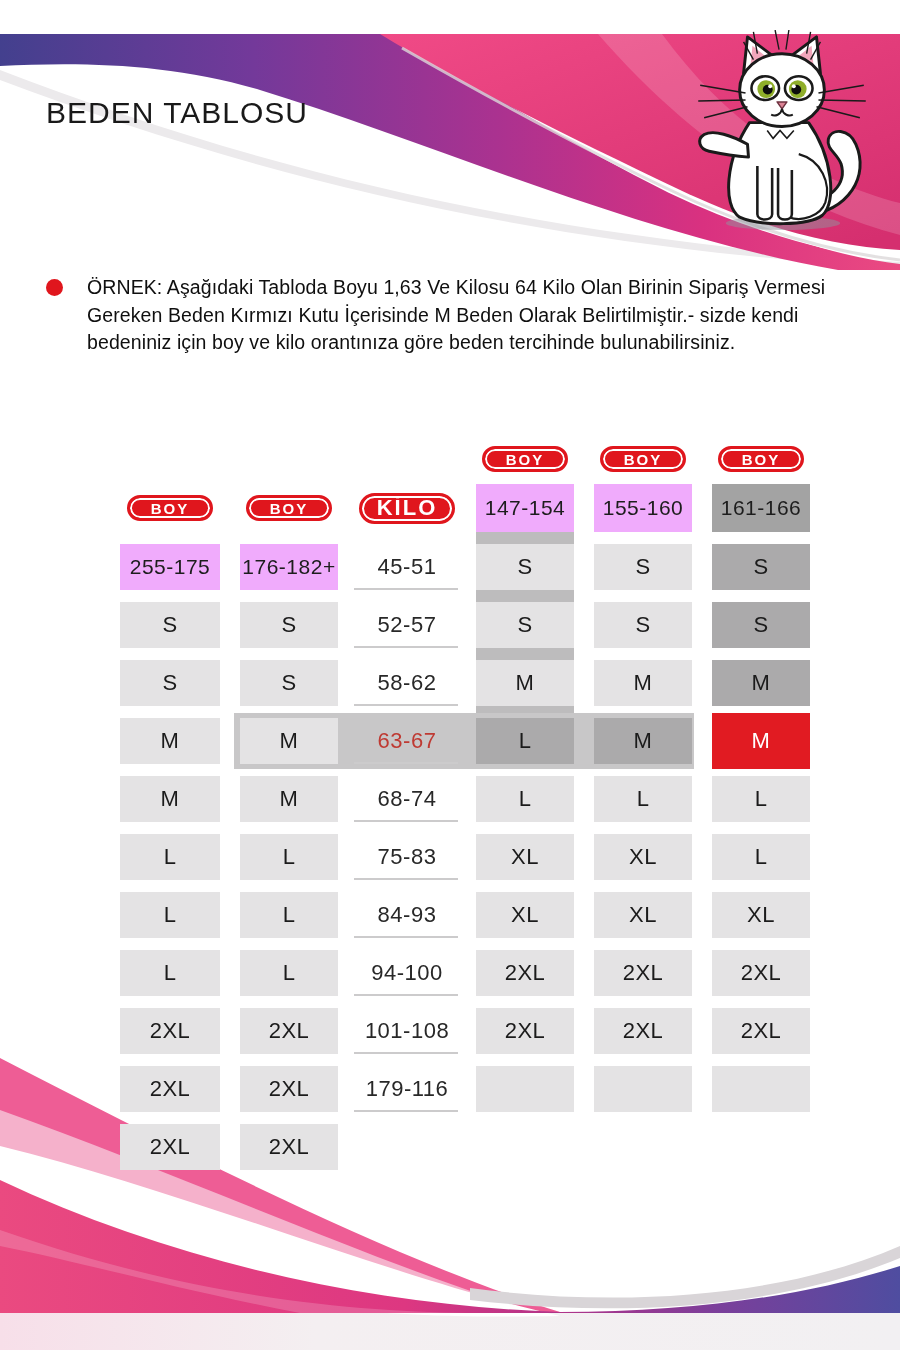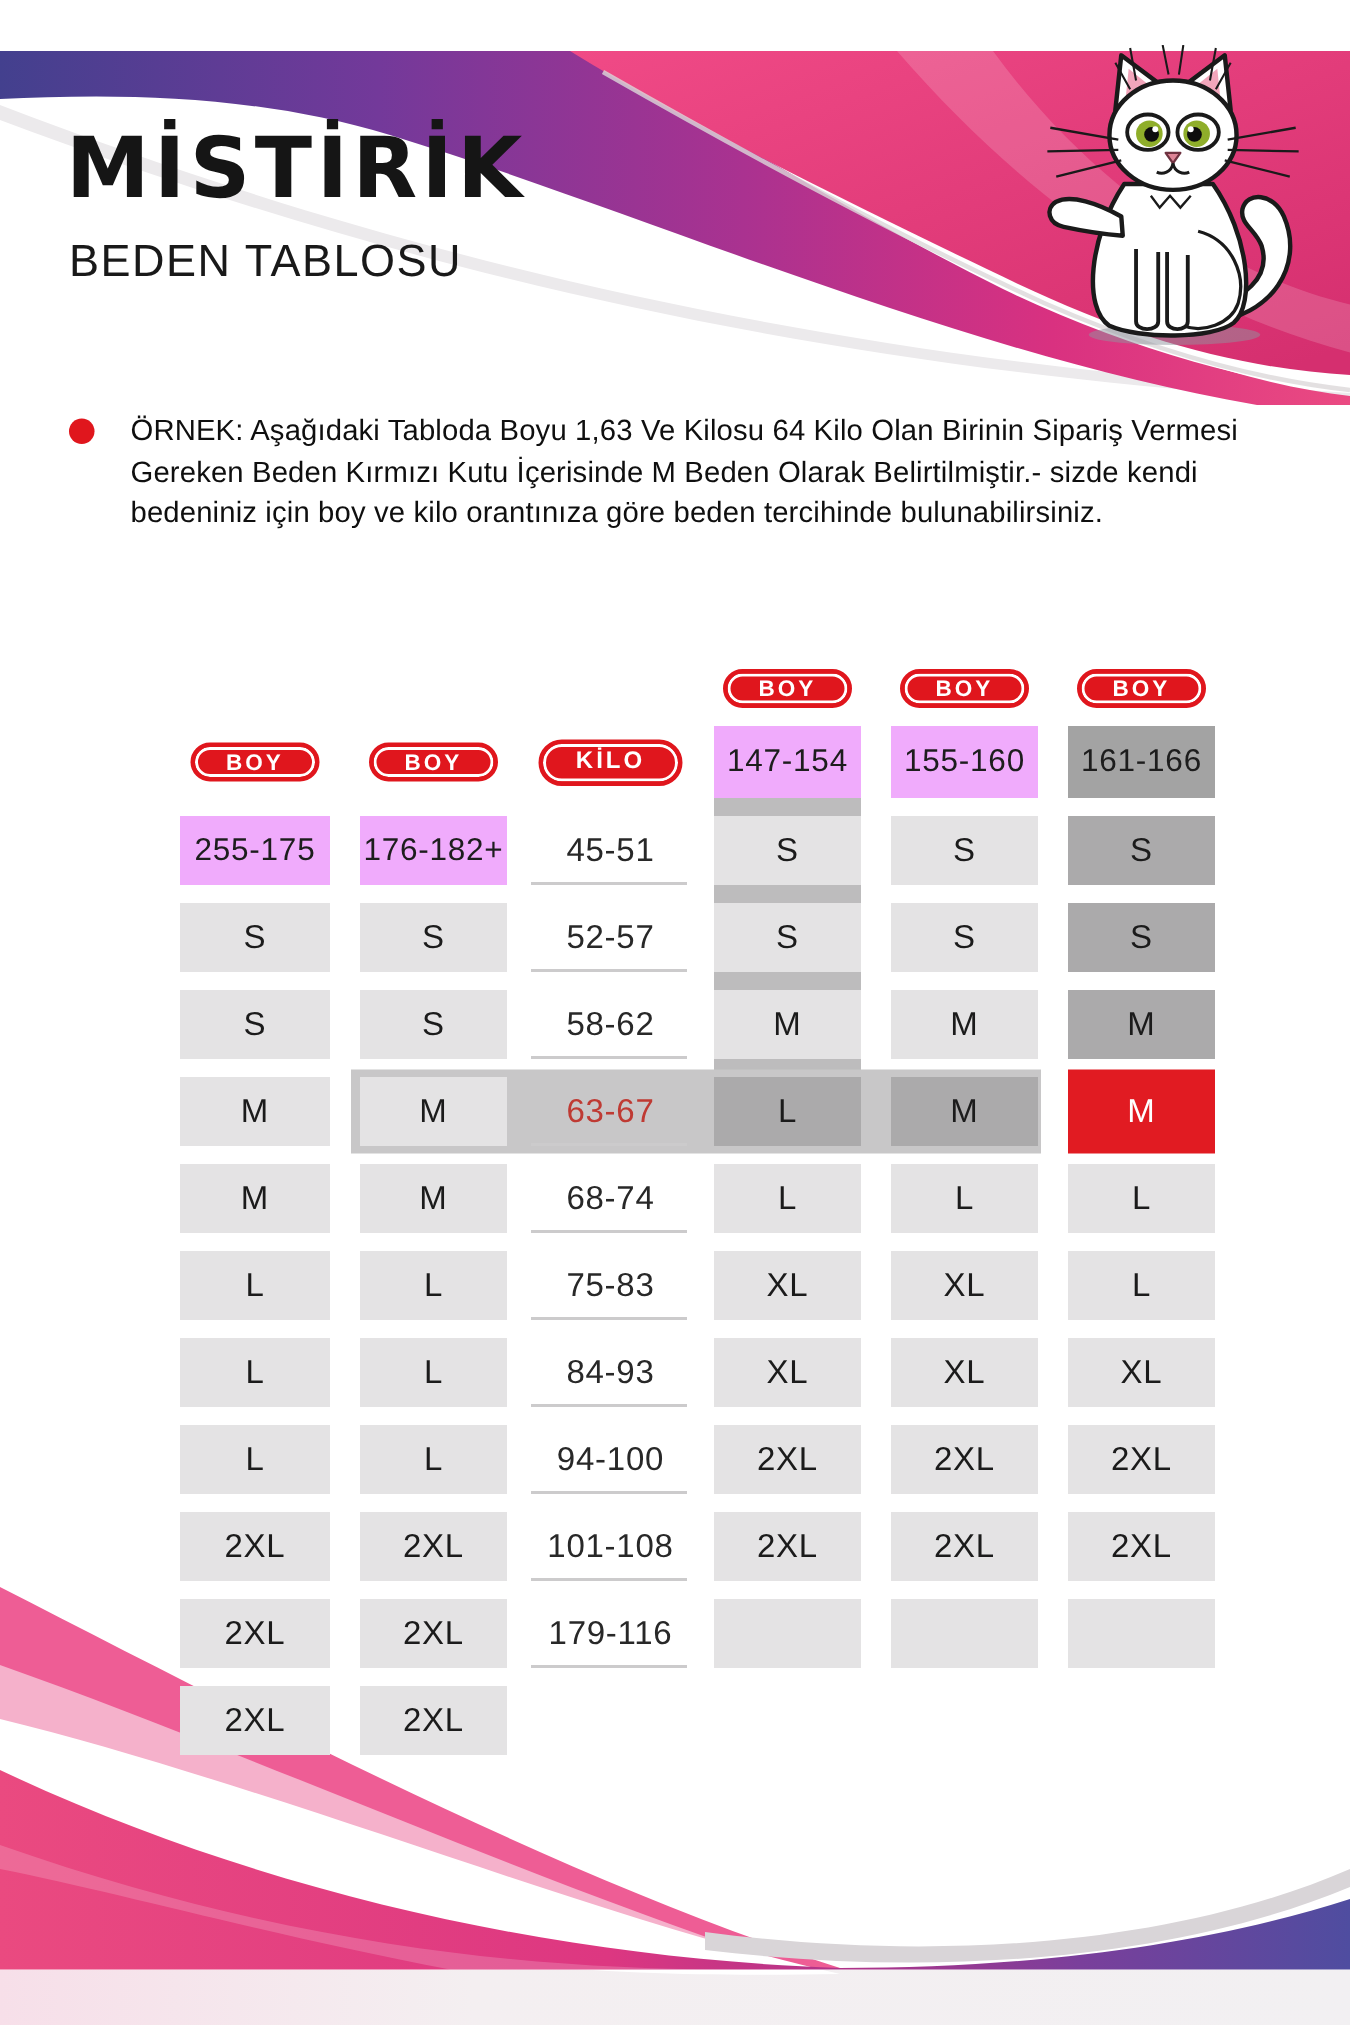--- a/index.html
+++ b/index.html
@@ -57,21 +57,21 @@
   }
   .pill-slot{display:flex;align-items:center;justify-content:center;}
   .pill{
     box-sizing:border-box;min-width:86px;height:26px;padding:0 10px;
     border-radius:14px;background:var(--red,#e0161d);
     border:3px solid var(--red,#e0161d);
     box-shadow:inset 0 0 0 2px #ffffff;
     color:#fff;font-weight:bold;font-size:15px;letter-spacing:2px;
     display:flex;align-items:center;justify-content:center;
   }
-  .pill.kilo{min-width:96px;height:31px;border-radius:17px;font-size:16px;}
+  .pill.kilo{min-width:96px;height:31px;border-radius:17px;font-size:22px;}
   .hcell{
     background:#f0abfc;display:flex;align-items:center;justify-content:center;
     font-size:21px;color:#1d1d1d;letter-spacing:.5px;
   }
   .hcell.dark{background:#a3a3a3;}
   .cell{
     background:#e4e3e4;display:flex;align-items:center;justify-content:center;
     font-size:22px;color:#1b1b1b;letter-spacing:.5px;
   }
   .cell.dark{background:#abaaab;}
@@ -158,21 +158,20 @@
     <circle cx="109.5" cy="60.5" r="5" fill="#0d0d0d"></circle>
     <circle cx="107" cy="57" r="2" fill="#ffffff"></circle>
 
     <path d="M90,73 L100,73 L95,80 Z" fill="#dd8496" stroke="#6e3240" stroke-width="1.5" stroke-linejoin="round"></path>
     <path d="M95,80 C 94,86 88,88 84,86 M95,80 C 96,86 102,88 106,86" fill="none" stroke="#1a1a1a" stroke-width="2"></path>
 
     <path d="M58,64 L12,56 M58,71 L10,72 M60,78 L16,89 M132,64 L178,56 M132,71 L180,72 M130,78 L174,89" stroke="#1a1a1a" stroke-width="1.6" fill="none"></path>
   </svg>
 
   <div class="brand">
-    <h1>MİSTİRİK</h1>
     <h2>BEDEN TABLOSU</h2>
   </div>
 
   <div class="notes">
     <div class="note">
       <span class="dot"></span>
       <span class="txt">ÖRNEK: Aşağıdaki Tabloda Boyu 1,63 Ve Kilosu 64 Kilo Olan Birinin Sipariş Vermesi Gereken Beden Kırmızı Kutu İçerisinde M Beden Olarak Belirtilmiştir.- sizde kendi bedeniniz için boy ve kilo orantınıza göre beden tercihinde bulunabilirsiniz.</span>
     </div>
   </div>
 

